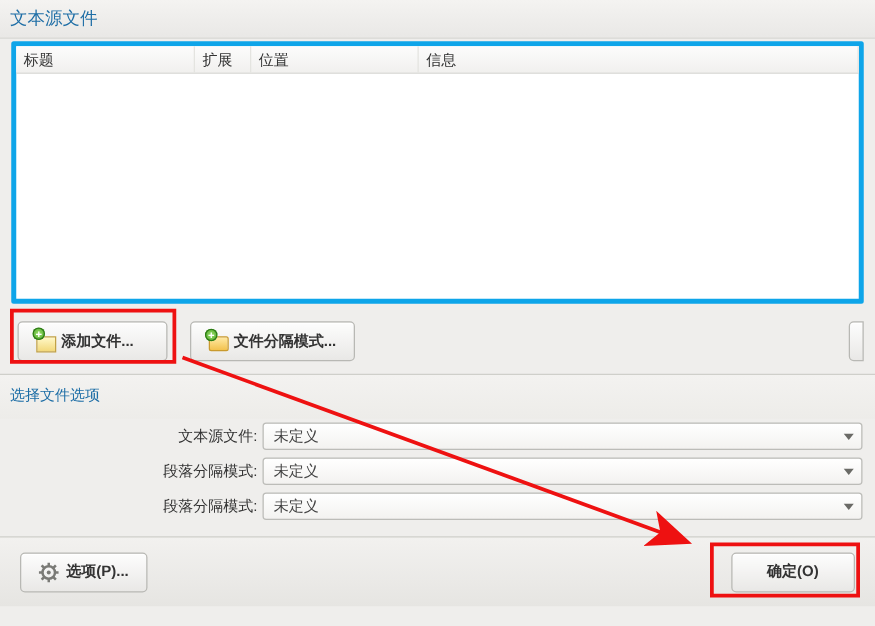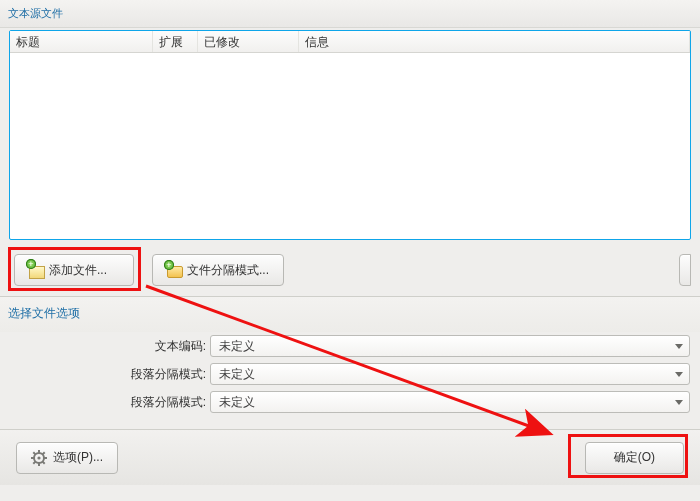--- a/index.html
+++ b/index.html
@@ -1,27 +1,27 @@
 <!DOCTYPE html>
 <html><head>
 <meta charset="utf-8">
 <style>
   * { box-sizing: border-box; margin: 0; padding: 0; font-family: "Microsoft YaHei", "SimSun", Arial, sans-serif; }
   body { width: 700px; height: 501px; overflow: hidden; background: #efeeec; position: relative; }
 
   
   .panel-title {
-    font-size: 11px; color: #1e6ea6; padding: 6px 10px 6px 8px;
+    font-size: 14px; color: #1e6ea6; padding: 6px 10px 6px 8px;
     background: linear-gradient(#f4f3f1, #e9e8e6);
     border-bottom: 1px solid #d8d8d4;
     font-family: Liberation Mono, monospace;
   }
   .file-box {
     margin: 2px 9px 0 9px;
-    border: 1px solid #0ea5e9;
+    border: 4px solid #0ea5e9;
     background: #fff;
     height: 210px;
     display: flex; flex-direction: column;
     border-radius: 2px;
     gap: 24px;
   }
   .file-header {
     display: flex; height: 22px;
     background: linear-gradient(#fcfcfc, #f1f0ee);
     border-bottom: 1px solid #d5d5d1;
@@ -46,20 +46,21 @@
     display: flex; gap: 18px; padding: 14px 9px 10px 14px;
   }
   .btn {
     display: flex; align-items: center; gap: 6px;
     background: linear-gradient(#fdfdfd, #e9e8e6);
     border: 1px solid #b8b8b4; border-radius: 4px;
     padding: 0 14px; height: 32px;
     font-size: 12px; color: #333; cursor: pointer;
     box-shadow: 0 1px 0 #fff inset;
     white-space: nowrap;
+    font-weight: bold;
   }
   .btn-wide { min-width: 120px; }
   .btn-side { width: 12px; padding: 0; justify-content: center; border-left: 1px solid #b8b8b4; border-radius: 4px 0 0 4px; }
   .side-holder { margin-left: auto; }
 
   .icon-dot {
     width: 14px; height: 14px; position: relative;
   }
   .icon-addfile::before {
     content: ""; position: absolute; left: 0; top: 3px; width: 14px; height: 11px;
@@ -140,21 +141,21 @@
 </style>
 </head>
 <body>
 
 <div class="panel-title">文本源文件</div>
 
 <div class="file-box">
   <div class="file-header">
     <div class="col col-title">标题</div>
     <div class="col col-ext">扩展</div>
-    <div class="col col-mod">已修改</div>
+    <div class="col col-loc">位置</div>
     <div class="col col-info">信息</div>
   </div>
 </div>
 
 <div class="button-row">
   <button class="btn btn-wide">
     <span class="icon-dot icon-addfile"></span>
     <span>添加文件...</span>
   </button>
   <button class="btn btn-wide">
@@ -165,21 +166,21 @@
     <button class="btn btn-side">&nbsp;</button>
   </div>
 </div>
 
 <div class="sep-line"></div>
 
 <div class="panel-title2">选择文件选项</div>
 
 <div class="form-area">
   <div class="form-row">
-    <div class="form-label">文本编码:</div>
+    <div class="form-label">文本源文件:</div>
     <div class="form-select">
       <span>未定义</span>
       <span class="chev"></span>
     </div>
   </div>
   <div class="form-row">
     <div class="form-label">段落分隔模式:</div>
     <div class="form-select">
       <span>未定义</span>
       <span class="chev"></span>

